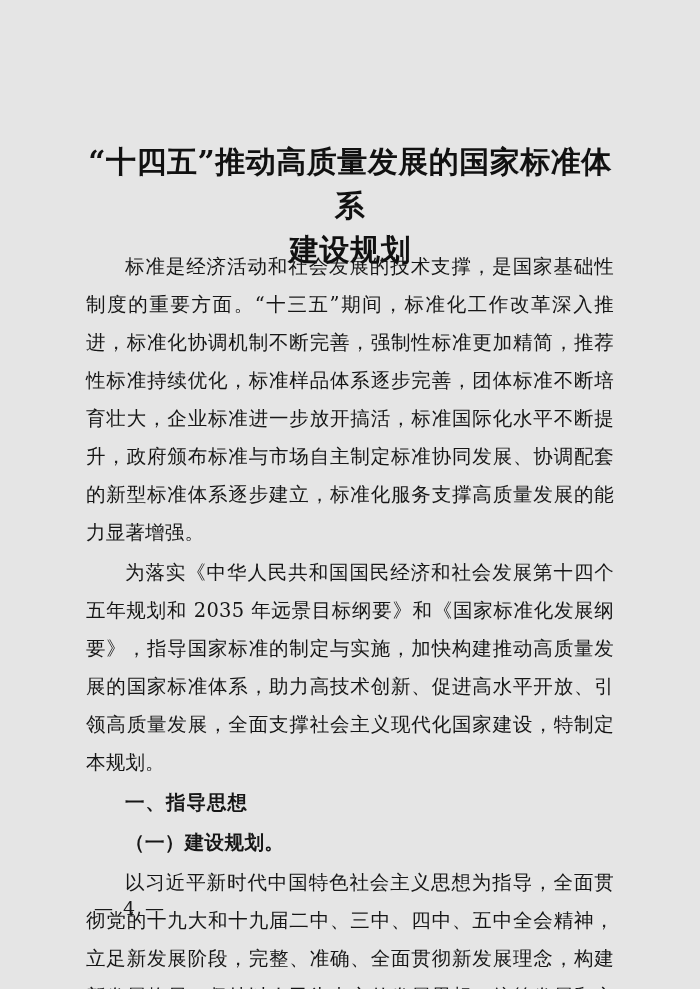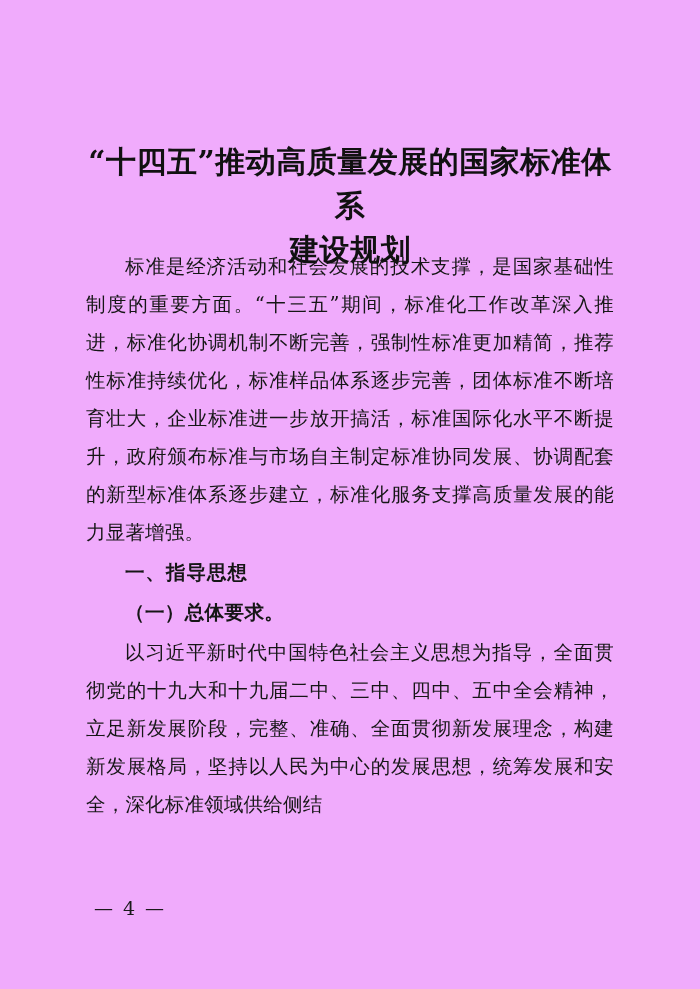--- a/index.html
+++ b/index.html
@@ -13,21 +13,21 @@
     font-family: "DejaVu Serif", "Liberation Serif", serif;
     color: #1a1a1a;
     position: relative;
     overflow: hidden;
   }
   .page {
     position: absolute;
     left: 0; top: 0;
     width: 700px;
     height: 989px;
-    background: #f0abfc;
+    background: #e5e5e5;
     box-sizing: border-box;
     padding: 0;
   }
   .doc-title {
     margin: 0;
     padding: 0;
     position: absolute;
     left: 88px;
     top: 140px;
     width: 524px;
@@ -85,20 +85,21 @@
 
 <div class="page">
 
   <h1 class="doc-title">
     <span>“十四五”推动高质量发展的国家标准体系</span>
     <span class="line2">建设规划</span>
   </h1>
 
   <div class="body-block">
     <p class="para">标准是经济活动和社会发展的技术支撑，是国家基础性制度的重要方面。“十三五”期间，标准化工作改革深入推进，标准化协调机制不断完善，强制性标准更加精简，推荐性标准持续优化，标准样品体系逐步完善，团体标准不断培育壮大，企业标准进一步放开搞活，标准国际化水平不断提升，政府颁布标准与市场自主制定标准协同发展、协调配套的新型标准体系逐步建立，标准化服务支撑高质量发展的能力显著增强。</p>
+    <p class="para">为落实《中华人民共和国国民经济和社会发展第十四个五年规划和 2035 年远景目标纲要》和《国家标准化发展纲要》，指导国家标准的制定与实施，加快构建推动高质量发展的国家标准体系，助力高技术创新、促进高水平开放、引领高质量发展，全面支撑社会主义现代化国家建设，特制定本规划。</p>
     <p class="para heading-1">一、指导思想</p>
-    <p class="para heading-2">（一）总体要求。</p>
+    <p class="para heading-2">（一）建设规划。</p>
     <p class="para">以习近平新时代中国特色社会主义思想为指导，全面贯彻党的十九大和十九届二中、三中、四中、五中全会精神，立足新发展阶段，完整、准确、全面贯彻新发展理念，构建新发展格局，坚持以人民为中心的发展思想，统筹发展和安全，深化标准领域供给侧结</p>
   </div>
 
   <div class="page-number">— 4 —</div>
 
 </div>
 
 </body></html>

